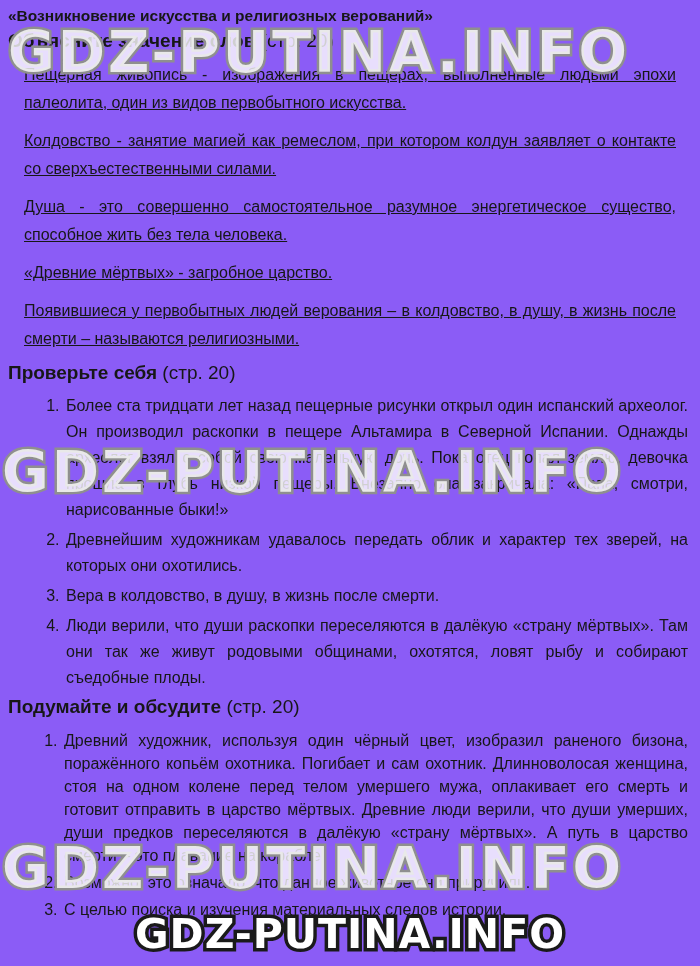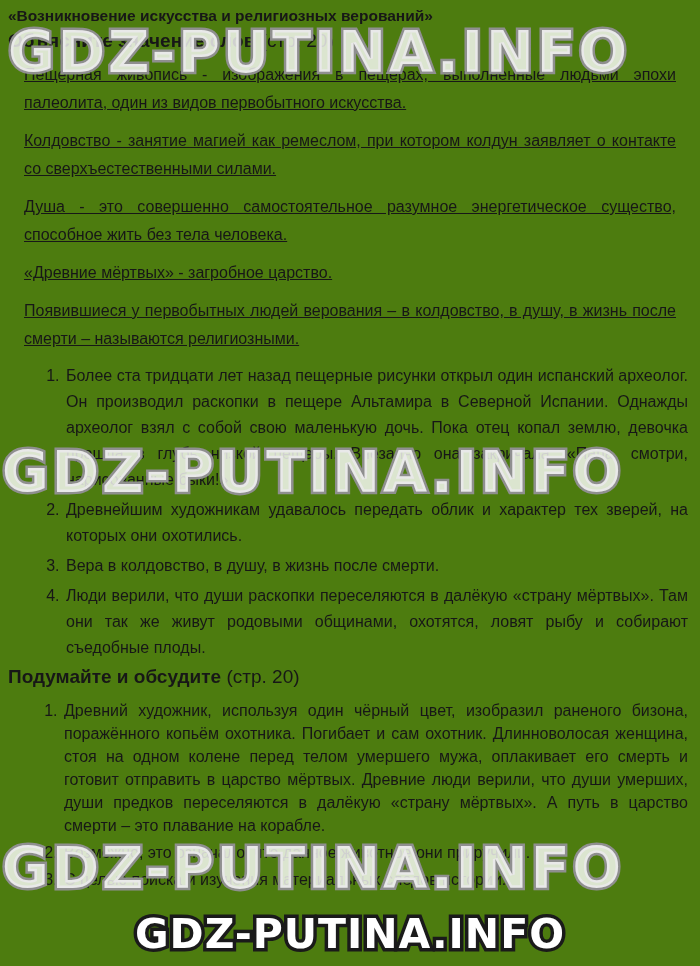--- a/index.html
+++ b/index.html
@@ -1,19 +1,19 @@
 <!DOCTYPE html>
 <html><head>
 <meta charset="utf-8">
 <style>
   html,body { margin:0; padding:0; background:#ffffff; }
   .page {
     position:relative;
     width:700px; height:966px;
-    background:#4d7c0f;
+    background:#8b5cf6;
     overflow:hidden;
     padding:6px 8px;
     box-sizing:border-box;
     font-family:"Liberation Sans", sans-serif;
     font-size:16px; line-height:28px;
     color:#171717;
     text-align:justify;
   }
   .doc-title { font-size:15.5px; font-weight:bold; line-height:20px; margin:0; text-align:left; }
   .heading { font-size:19px; line-height:20px; margin:5px 0 10px; text-align:left; }
@@ -59,20 +59,23 @@
       <span class="b">Объясните значение слов</span><span> (стр. 20)</span>
     </div>
     <p>Пещерная живопись - изображения в пещерах, выполненные людьми эпохи палеолита, один из видов первобытного искусства.</p>
     <p>Колдовство - занятие магией как ремеслом, при котором колдун заявляет о контакте со сверхъестественными силами.</p>
     <p>Душа - это совершенно самостоятельное разумное энергетическое существо, способное жить без тела человека.</p>
     <p>«Древние мёртвых» - загробное царство.</p>
     <p>Появившиеся у первобытных людей верования – в колдовство, в душу, в жизнь после смерти – называются религиозными.</p>
   </div>
 
   <div class="section">
+    <div class="heading">
+      <span class="b">Проверьте себя</span><span> (стр. 20)</span>
+    </div>
     <ol class="answers list1">
       <li>Более ста тридцати лет назад пещерные рисунки открыл один испанский археолог. Он производил раскопки в пещере Альтамира в Северной Испании. Однажды археолог взял с собой свою маленькую дочь. Пока отец копал землю, девочка прошла в глубь низкой пещеры. Внезапно она закричала: «Папа, смотри, нарисованные быки!»</li>
       <li>Древнейшим художникам удавалось передать облик и характер тех зверей, на которых они охотились.</li>
       <li>Вера в колдовство, в душу, в жизнь после смерти.</li>
       <li>Люди верили, что души раскопки переселяются в далёкую «страну мёртвых». Там они так же живут родовыми общинами, охотятся, ловят рыбу и собирают съедобные плоды.</li>
     </ol>
   </div>
 
   <div class="section">
     <div class="heading">

